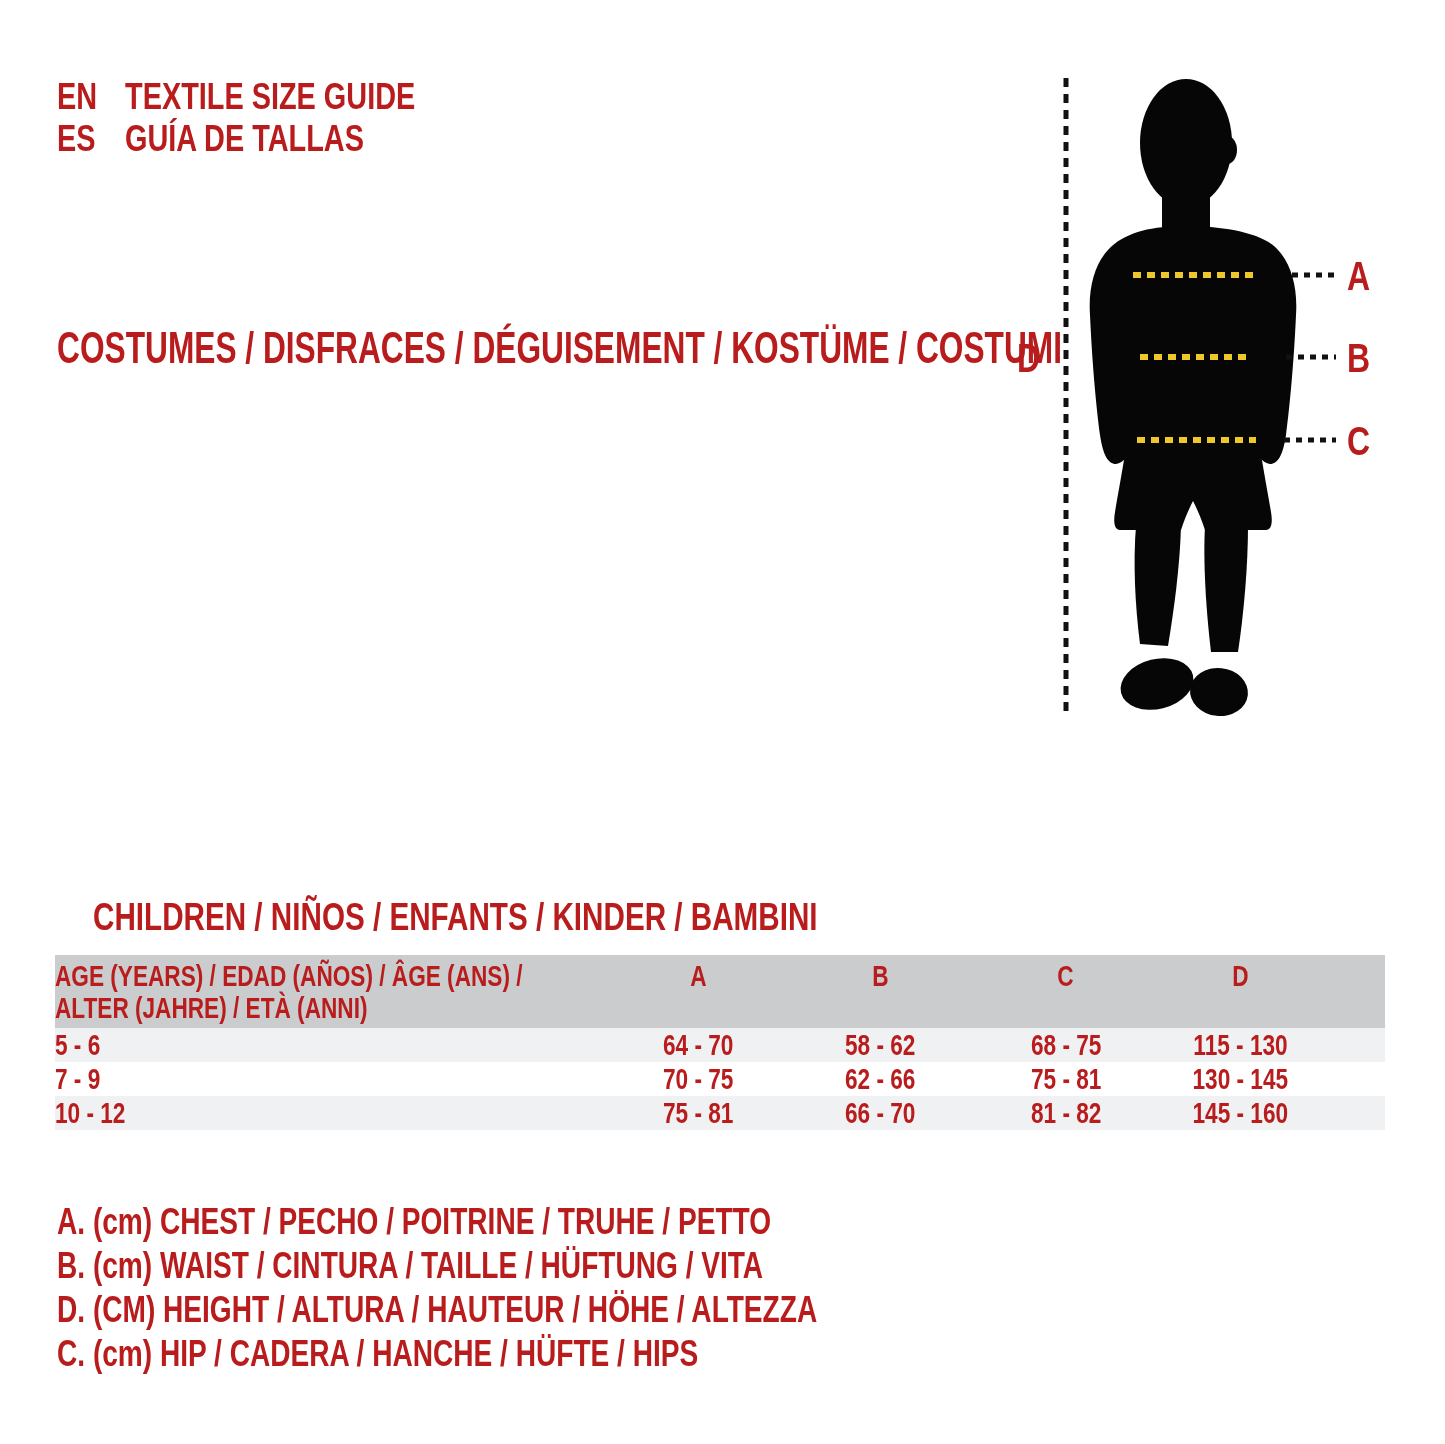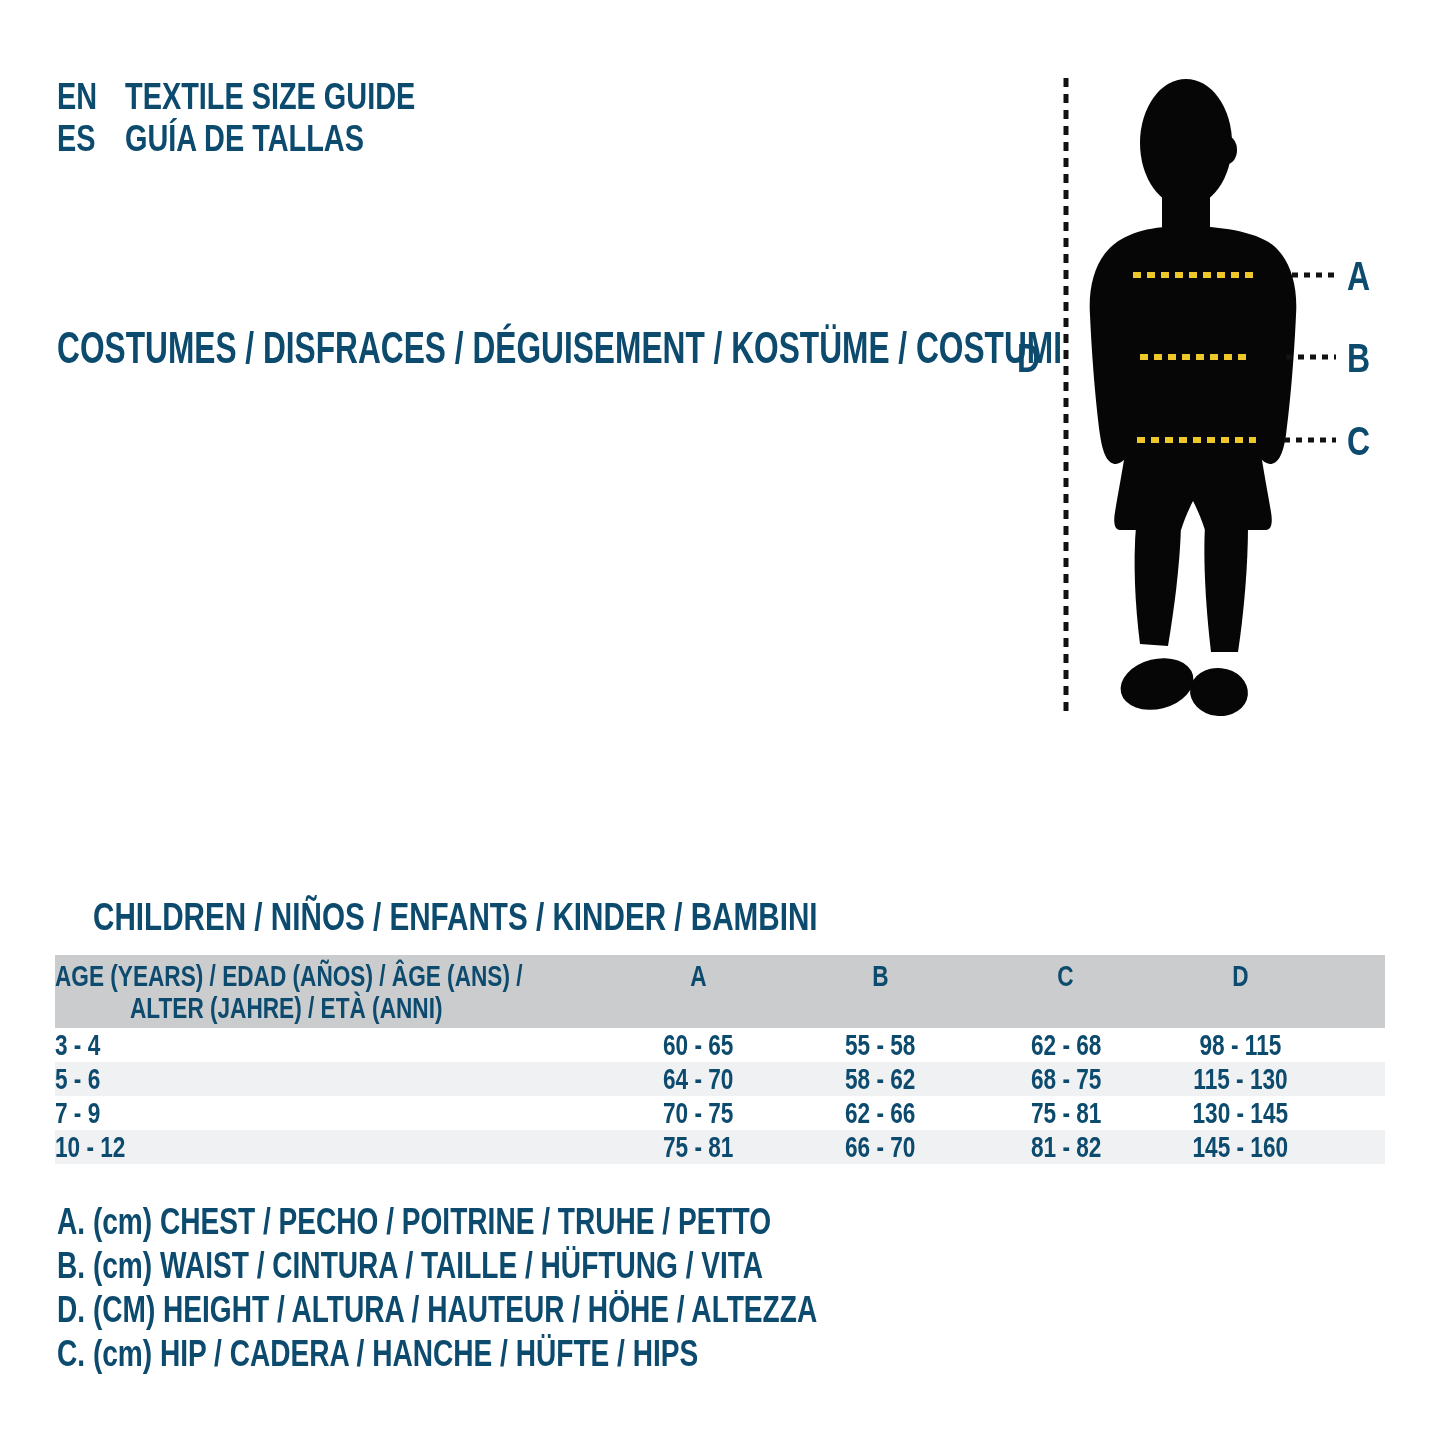--- a/index.html
+++ b/index.html
@@ -1,21 +1,21 @@
 <!DOCTYPE html>
 <html><head>
 <meta charset="utf-8">
 <style>
   html,body{margin:0;padding:0;background:#fff;}
   .page{
     position:relative;
     width:1445px;height:1444px;
     background:#ffffff;
     font-family:"Liberation Sans",sans-serif;
-    color:#0c4a6e;
+    color:#b91c1c;
     overflow:hidden;
     border-radius:21px;
   }
   .cond{display:inline-block;transform:scaleX(0.78);transform-origin:0 60%;white-space:nowrap;}
   .cond-c{display:inline-block;transform:scaleX(0.78);transform-origin:50% 60%;white-space:nowrap;}
 
   
   .lang-list{position:absolute;left:57px;top:76px;}
   .lang-row{display:flex;height:42px;align-items:center;font-size:37px;font-weight:700;}
   .lang-code{width:68px;flex:0 0 68px;}
@@ -50,21 +50,21 @@
   }
   table.size-table col.c-age{width:41.4%;}
   table.size-table col.c-a{width:13.9%;}
   table.size-table col.c-b{width:13.5%;}
   table.size-table col.c-c{width:14.4%;}
   table.size-table col.c-d{width:11.9%;}
   table.size-table col.c-fill{width:4.9%;}
   table.size-table th,table.size-table td{padding:0;border:none;font-weight:700;}
   tr.hdr{background:#cacccd;height:73px;}
   tr.hdr th{vertical-align:top;padding-top:5px;}
-  th.age-hdr{text-align:center;padding-left:2px;line-height:32px;}
+  th.age-hdr{text-align:left;padding-left:2px;line-height:32px;}
   th.col-hdr{text-align:center;line-height:32px;}
   tr.data-row{height:34px;}
   tr.data-row.alt{background:#f0f1f2;}
   td.age-cell{text-align:left;padding-left:2px;}
   td.val-cell{text-align:center;}
 
   
   .legend{position:absolute;left:57px;top:1200px;text-decoration:underline;}
   .legend-line{height:44px;line-height:44px;font-size:36px;font-weight:700;}
 </style>
@@ -160,28 +160,20 @@
         <th class="age-hdr">
           <span class="cond">AGE (YEARS) / EDAD (AÑOS) / ÂGE (ANS) /</span><br>
           <span class="cond">ALTER (JAHRE) / ETÀ (ANNI)</span>
         </th>
         <th class="col-hdr"><span class="cond-c">A</span></th>
         <th class="col-hdr"><span class="cond-c">B</span></th>
         <th class="col-hdr"><span class="cond-c">C</span></th>
         <th class="col-hdr"><span class="cond-c">D</span></th>
         <th></th>
       </tr>
-      <tr class="data-row">
-        <td class="age-cell"><span class="cond">3 - 4</span></td>
-        <td class="val-cell"><span class="cond-c">60 - 65</span></td>
-        <td class="val-cell"><span class="cond-c">55 - 58</span></td>
-        <td class="val-cell"><span class="cond-c">62 - 68</span></td>
-        <td class="val-cell"><span class="cond-c">98 - 115</span></td>
-        <td></td>
-      </tr>
       <tr class="data-row alt">
         <td class="age-cell"><span class="cond">5 - 6</span></td>
         <td class="val-cell"><span class="cond-c">64 - 70</span></td>
         <td class="val-cell"><span class="cond-c">58 - 62</span></td>
         <td class="val-cell"><span class="cond-c">68 - 75</span></td>
         <td class="val-cell"><span class="cond-c">115 - 130</span></td>
         <td></td>
       </tr>
       <tr class="data-row">
         <td class="age-cell"><span class="cond">7 - 9</span></td>

